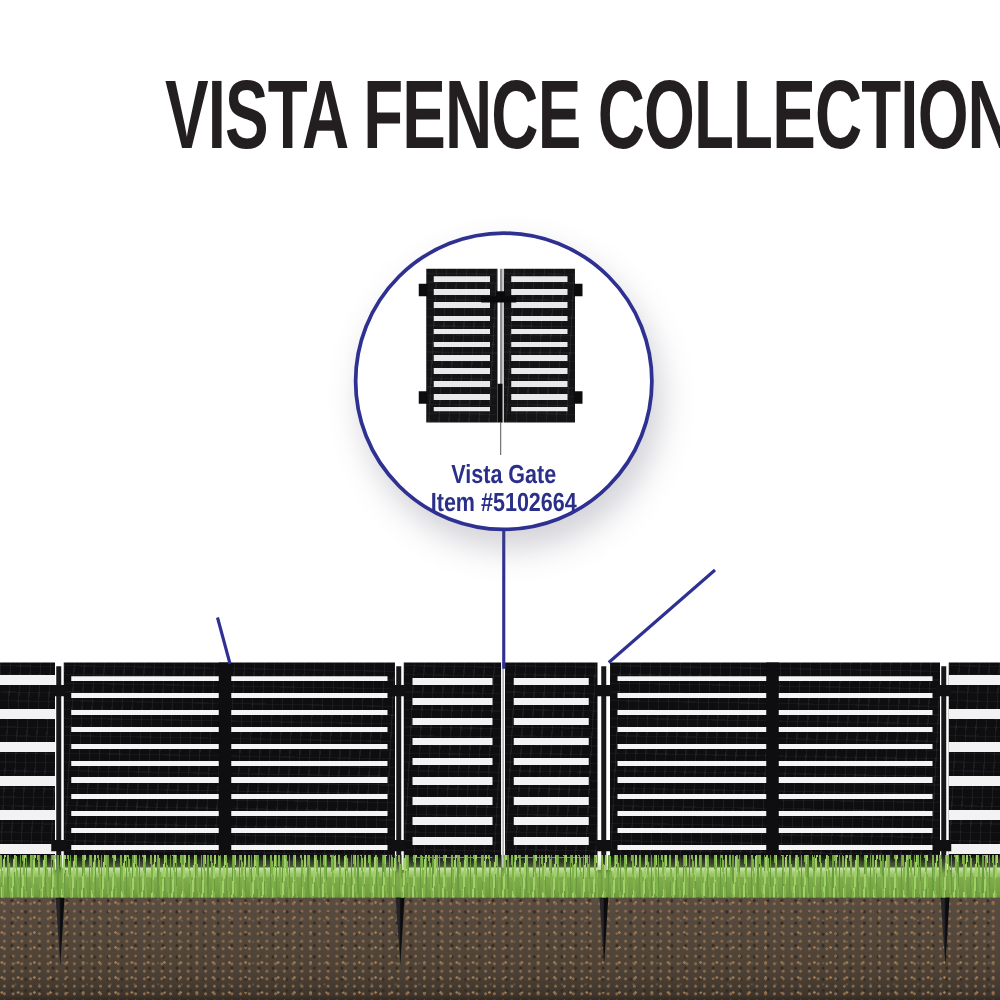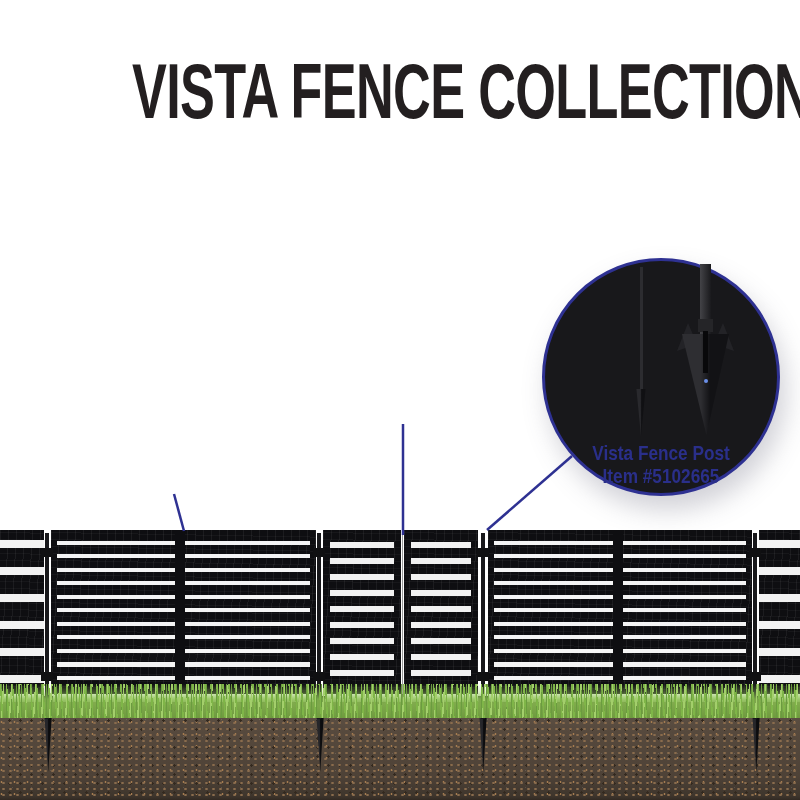--- a/index.html
+++ b/index.html
@@ -105,36 +105,44 @@
 
   <div class="title">VISTA FENCE COLLECTION</div>
 
   <svg class="leaders" viewBox="0 0 800 800">
     <line x1="174" y1="494" x2="184" y2="531" stroke="#2e3192" stroke-width="2.5"></line>
     <line x1="403" y1="424" x2="403" y2="535" stroke="#2e3192" stroke-width="2.5"></line>
     <line x1="572" y1="456" x2="487" y2="530" stroke="#2e3192" stroke-width="2.5"></line>
   </svg>
 
 
-
-  <div class="callout post">
-    <div class="abs ts-rod"></div>
-    <div class="abs ts-spike"></div>
-    <div class="abs bp-pole"></div>
-    <div class="abs bp-coupler"></div>
-    <div class="abs bp-wing-l"></div>
-    <div class="abs bp-wing-r"></div>
-    <div class="abs bp-cone"></div>
-    <div class="abs bp-rod"></div>
-    <div class="abs bp-dot"></div>
+  <div class="callout gate">
+    <div class="abs gg">
+      <div class="gdoor grain" style="left:0">
+        <div class="gslats"></div>
+        <span class="ghinge" style="left:-6px;top:12px"></span>
+        <span class="ghinge" style="left:-6px;top:98px"></span>
+      </div>
+      <div class="gdoor grain" style="left:62px">
+        <div class="gslats"></div>
+        <span class="ghinge" style="right:-6px;top:12px"></span>
+        <span class="ghinge" style="right:-6px;top:98px"></span>
+      </div>
+      <div class="gseam"></div>
+      <div class="glatch"></div>
+      <div class="gknob"></div>
+      <div class="grod"></div>
+      <div class="grodext"></div>
+    </div>
     <div class="label">
-      <div>Vista Fence Post</div>
-      <div>Item #5102665</div>
+      <div>Vista Gate</div>
+      <div>Item #5102664</div>
     </div>
   </div>
+
 
   <div class="scene">
     <div class="soil"></div>
 
     <div class="spike" style="left:42px"></div>
     <div class="spike" style="left:314px"></div>
     <div class="spike" style="left:477px"></div>
     <div class="spike" style="left:750px"></div>
     <div class="drop-rod"></div>
 

